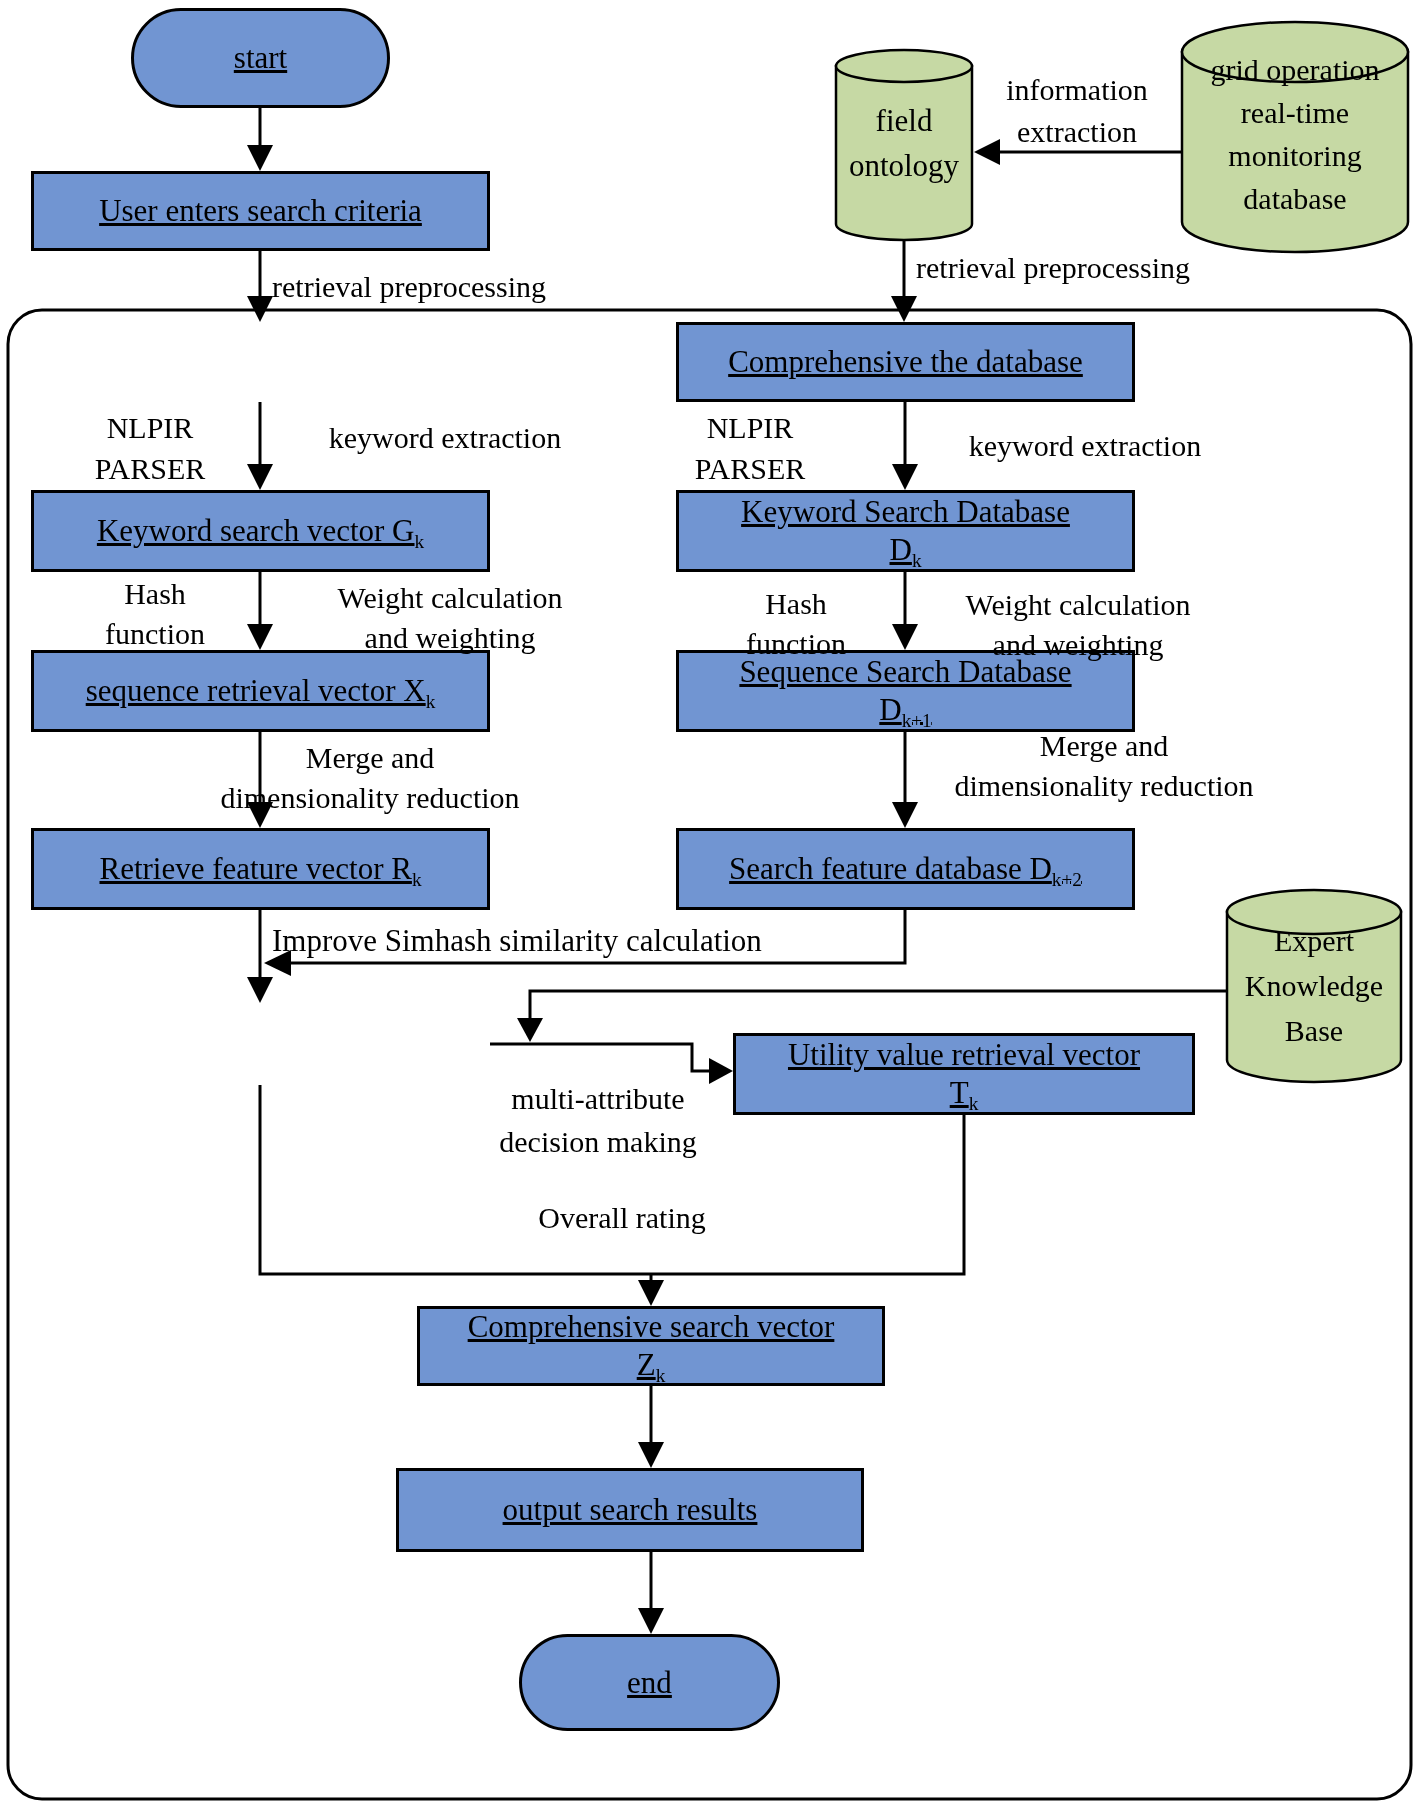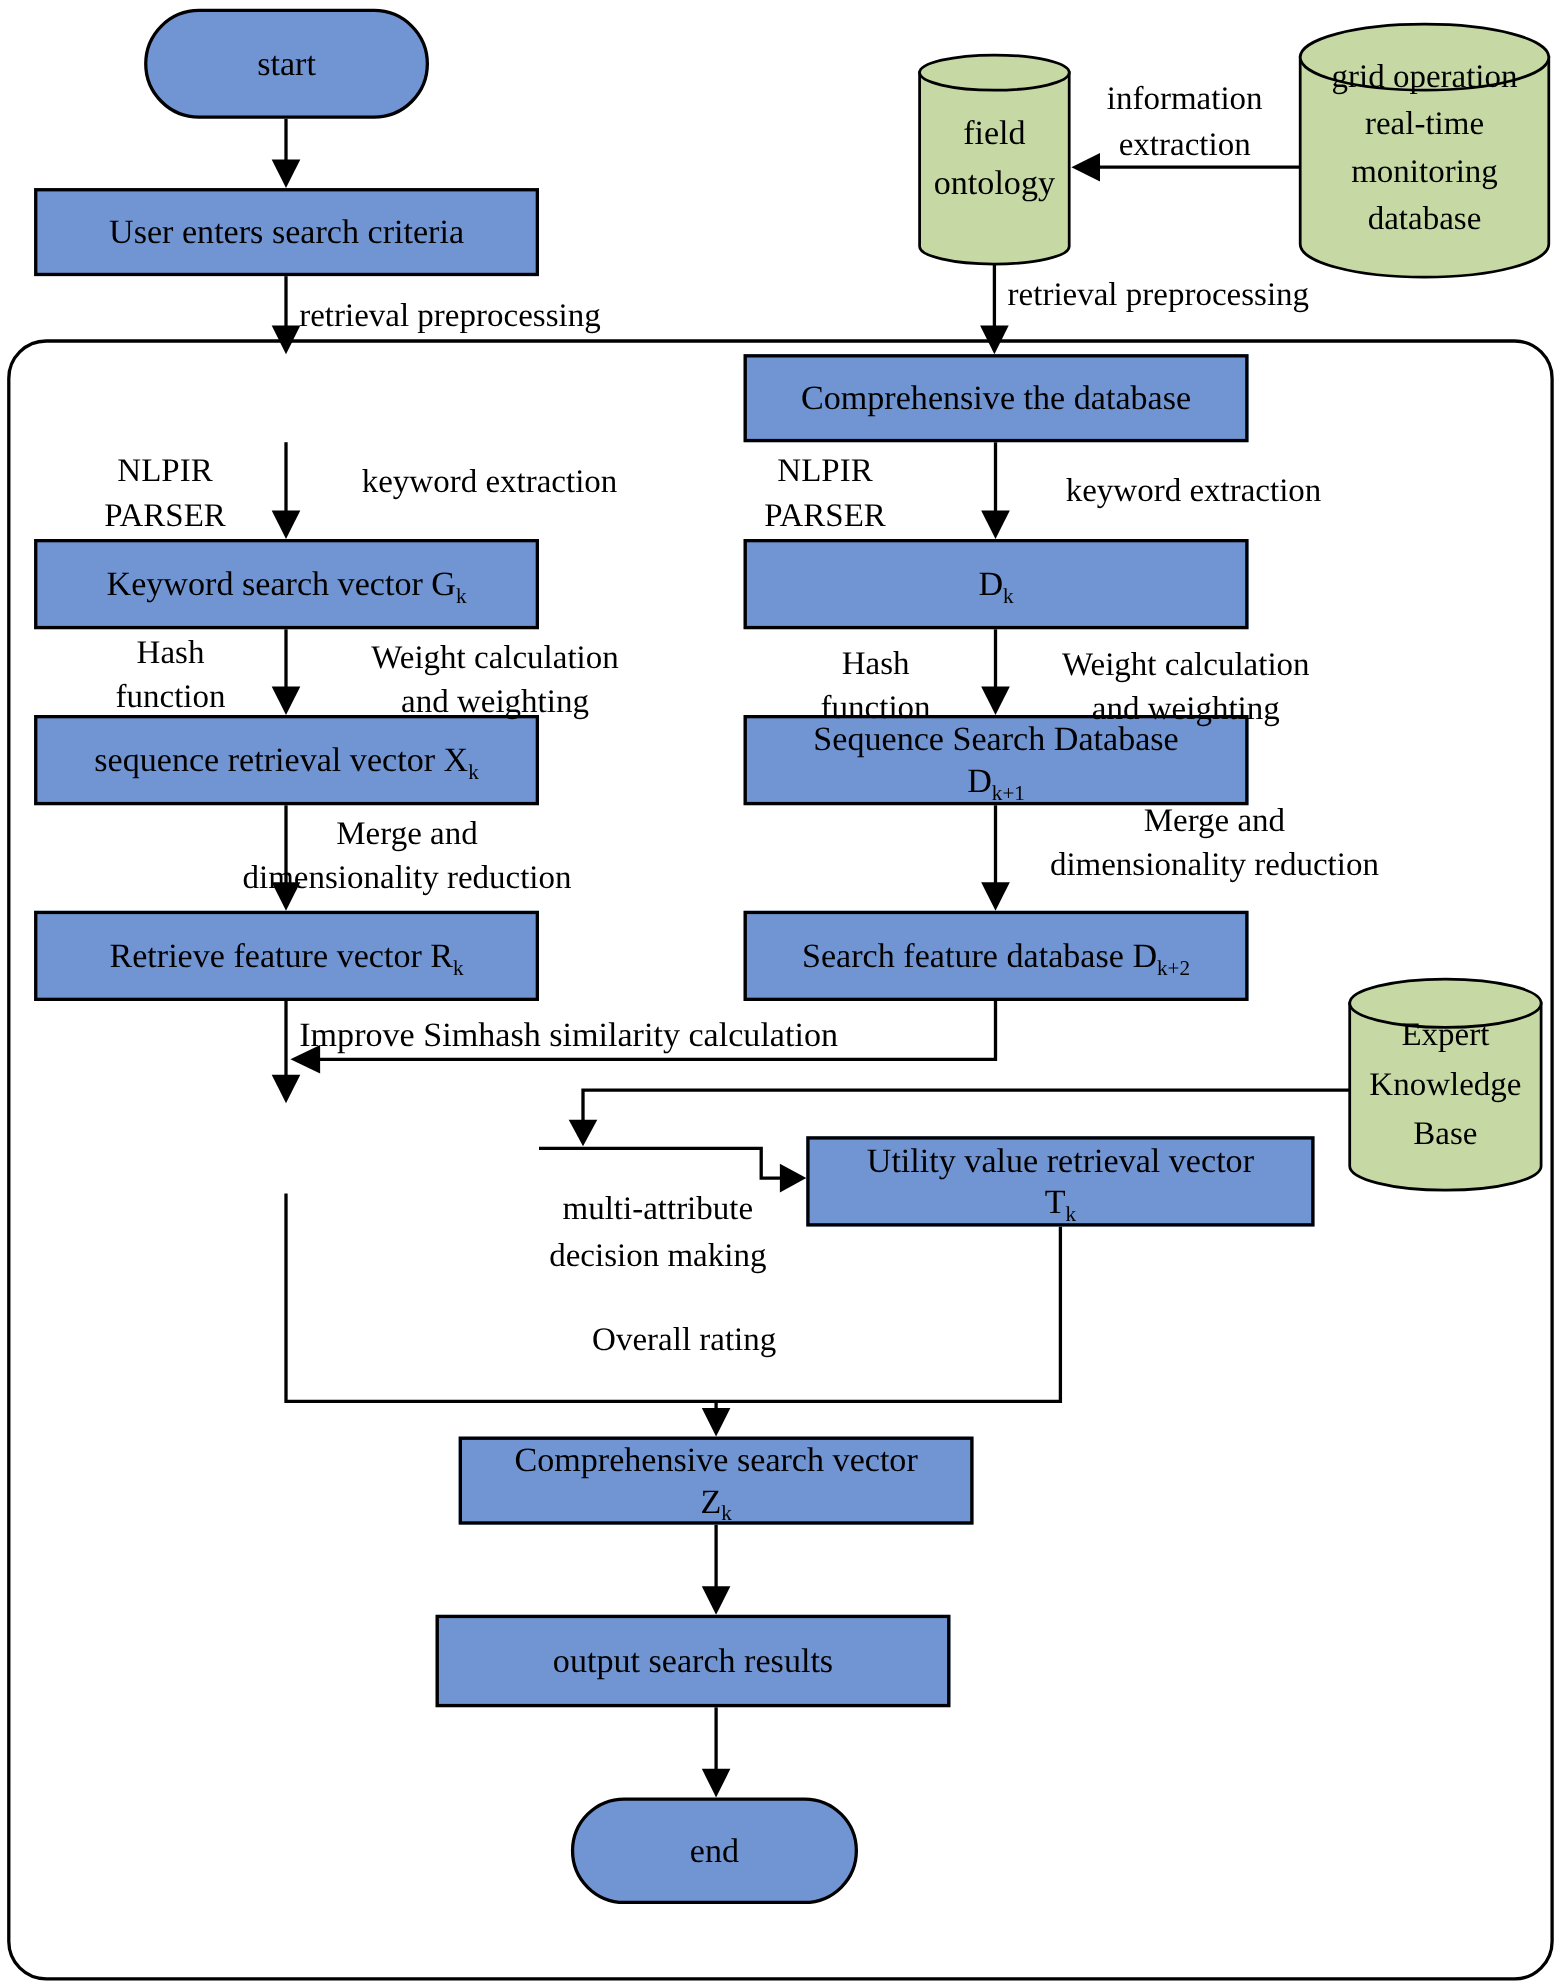--- a/index.html
+++ b/index.html
@@ -13,21 +13,21 @@
   .canvas{position:relative;width:1419px;height:1807px;background:var(--bg);overflow:hidden;}
   .wires{position:absolute;left:0;top:0;z-index:0;}
   .wire{stroke:var(--stroke);stroke-width:3;fill:none;}
   .head{fill:var(--stroke);stroke:none;}
   .frame{fill:none;stroke:var(--stroke);stroke-width:3;}
   .cyl{fill:var(--datastore-fill);stroke:var(--stroke);stroke-width:2.5;}
   .node{
     position:absolute;z-index:1;box-sizing:border-box;
     display:flex;flex-direction:column;align-items:center;justify-content:center;
     background:var(--process-fill);border:3px solid var(--stroke);
-    font-size:31px;line-height:38px;text-align:center;white-space:nowrap;
+    font-size:31px;line-height:38px;text-align:center;white-space:nowrap;text-decoration:underline;
   }
   .pill{border-radius:60px;}
   .ln{display:block;}
   sub{font-size:0.62em;line-height:0;}
   .lbl{
     position:absolute;z-index:1;font-size:30px;line-height:40px;
     text-align:center;white-space:nowrap;transform:translateX(-50%);
   }
   .lbl-left{transform:none;text-align:left;}
   .cyl-label{
@@ -139,20 +139,21 @@
 
   <div class="node" style="left:676px;top:322px;width:459px;height:80px">
     <span class="ln">Comprehensive the database</span>
   </div>
 
   <div class="node" style="left:31px;top:490px;width:459px;height:82px">
     <span class="ln"><span>Keyword search vector G</span><sub>k</sub></span>
   </div>
 
   <div class="node" style="left:676px;top:490px;width:459px;height:82px">
+    <span class="ln">Keyword Search Database</span>
     <span class="ln"><span>D</span><sub>k</sub></span>
   </div>
 
   <div class="node" style="left:31px;top:650px;width:459px;height:82px">
     <span class="ln"><span>sequence retrieval vector X</span><sub>k</sub></span>
   </div>
 
   <div class="node" style="left:676px;top:650px;width:459px;height:82px">
     <span class="ln">Sequence Search Database</span>
     <span class="ln"><span>D</span><sub>k+1</sub></span>

